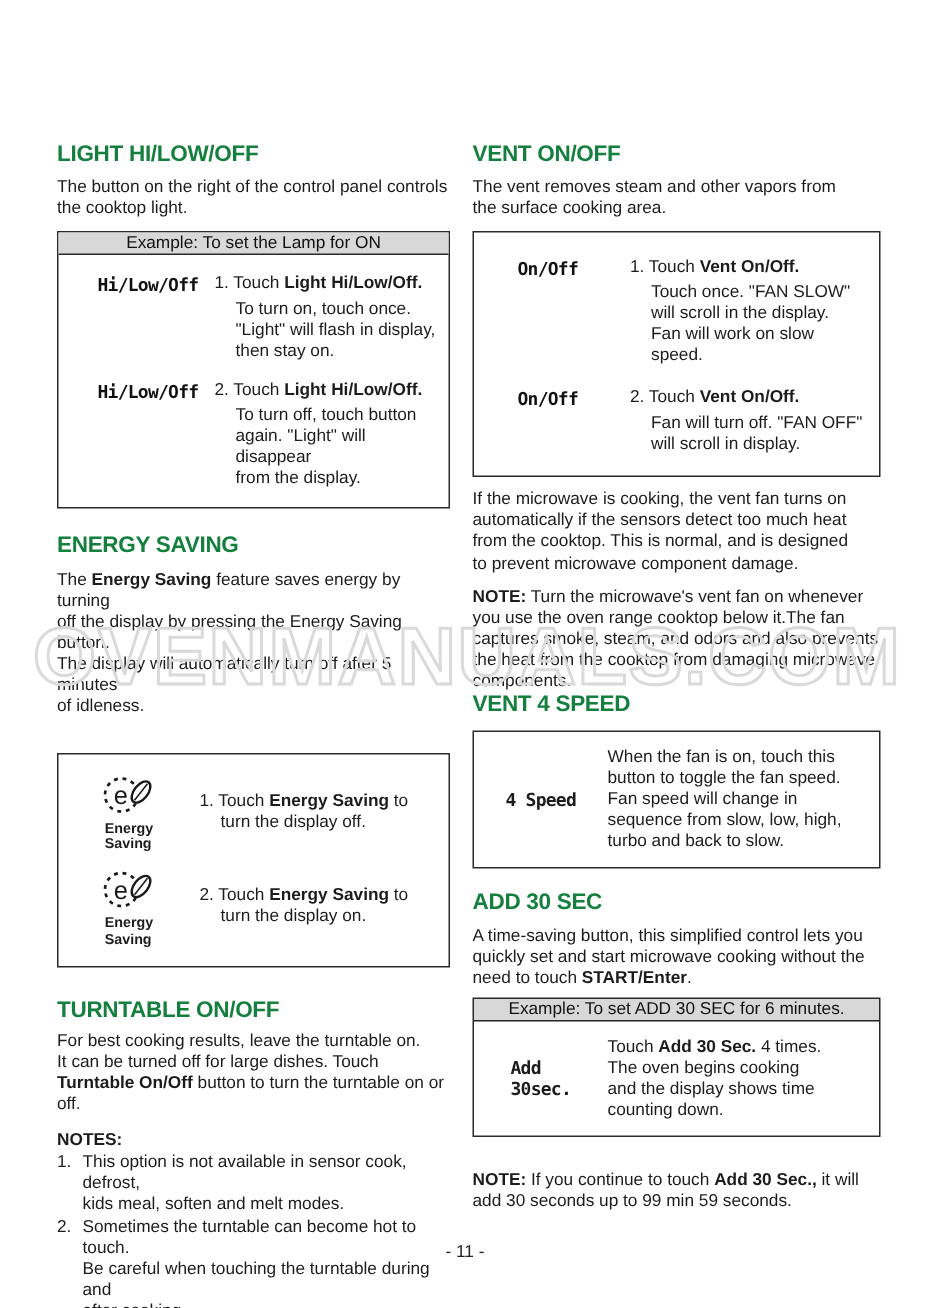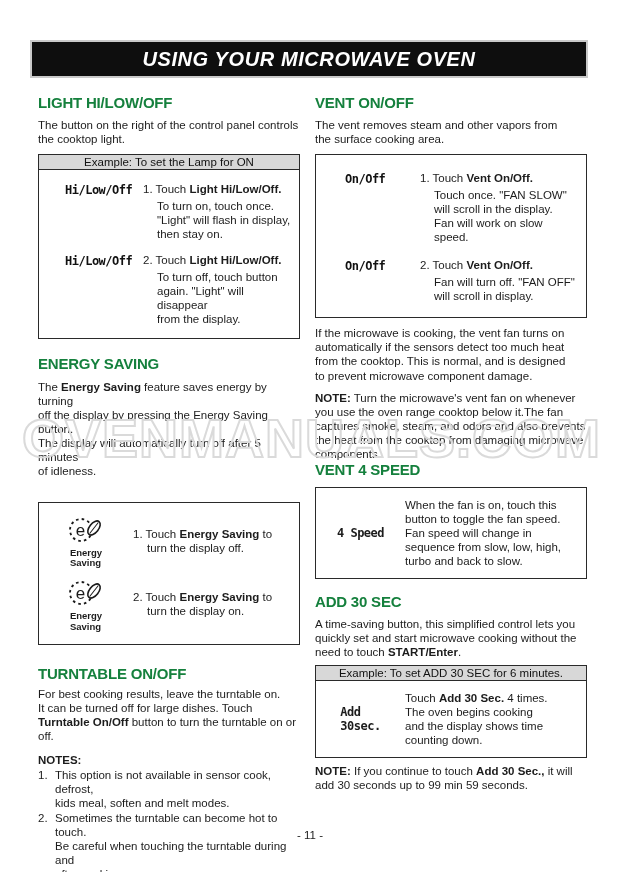--- a/index.html
+++ b/index.html
@@ -64,23 +64,20 @@
   .page-number{
     position:absolute;left:0;top:828px;width:620px;text-align:center;font-size:11.5px;color:#222;
   }
   .eico{display:block;}
 </style>
 </head>
 <body>
 
 <div class="page">
 
-  <div class="header-bar">
-    <span class="title">USING YOUR MICROWAVE OVEN</span>
-  </div>
 
   <div class="col col-left">
 
     <div>
       <h2>LIGHT HI/LOW/OFF</h2>
       <div class="txt para">The button on the right of the control panel controls
 the cooktop light.</div>
 
       <div class="ex-box">
         <div class="ex-head">Example: To set the Lamp for ON</div>
@@ -236,21 +233,21 @@
         <div class="panel-row">
           <div class="panel-label">Add
 30sec.</div>
           <div class="panel-text txt">Touch <b>Add 30 Sec.</b> 4 times.
 The oven begins cooking
 and the display shows time
 counting down.</div>
         </div>
       </div>
 
-      <div class="txt" style="margin-top:6px;"><b>NOTE:</b> If you continue to touch <b>Add 30 Sec.,</b> it will
+      <div class="txt" style="margin-top:22px;"><b>NOTE:</b> If you continue to touch <b>Add 30 Sec.,</b> it will
 add 30 seconds up to 99 min 59 seconds.</div>
     </div>
 
   </div>
 
   <div class="watermark">OVENMANUALS.COM</div>
 
   <div class="page-number">- 11 -</div>
 
 </div>

